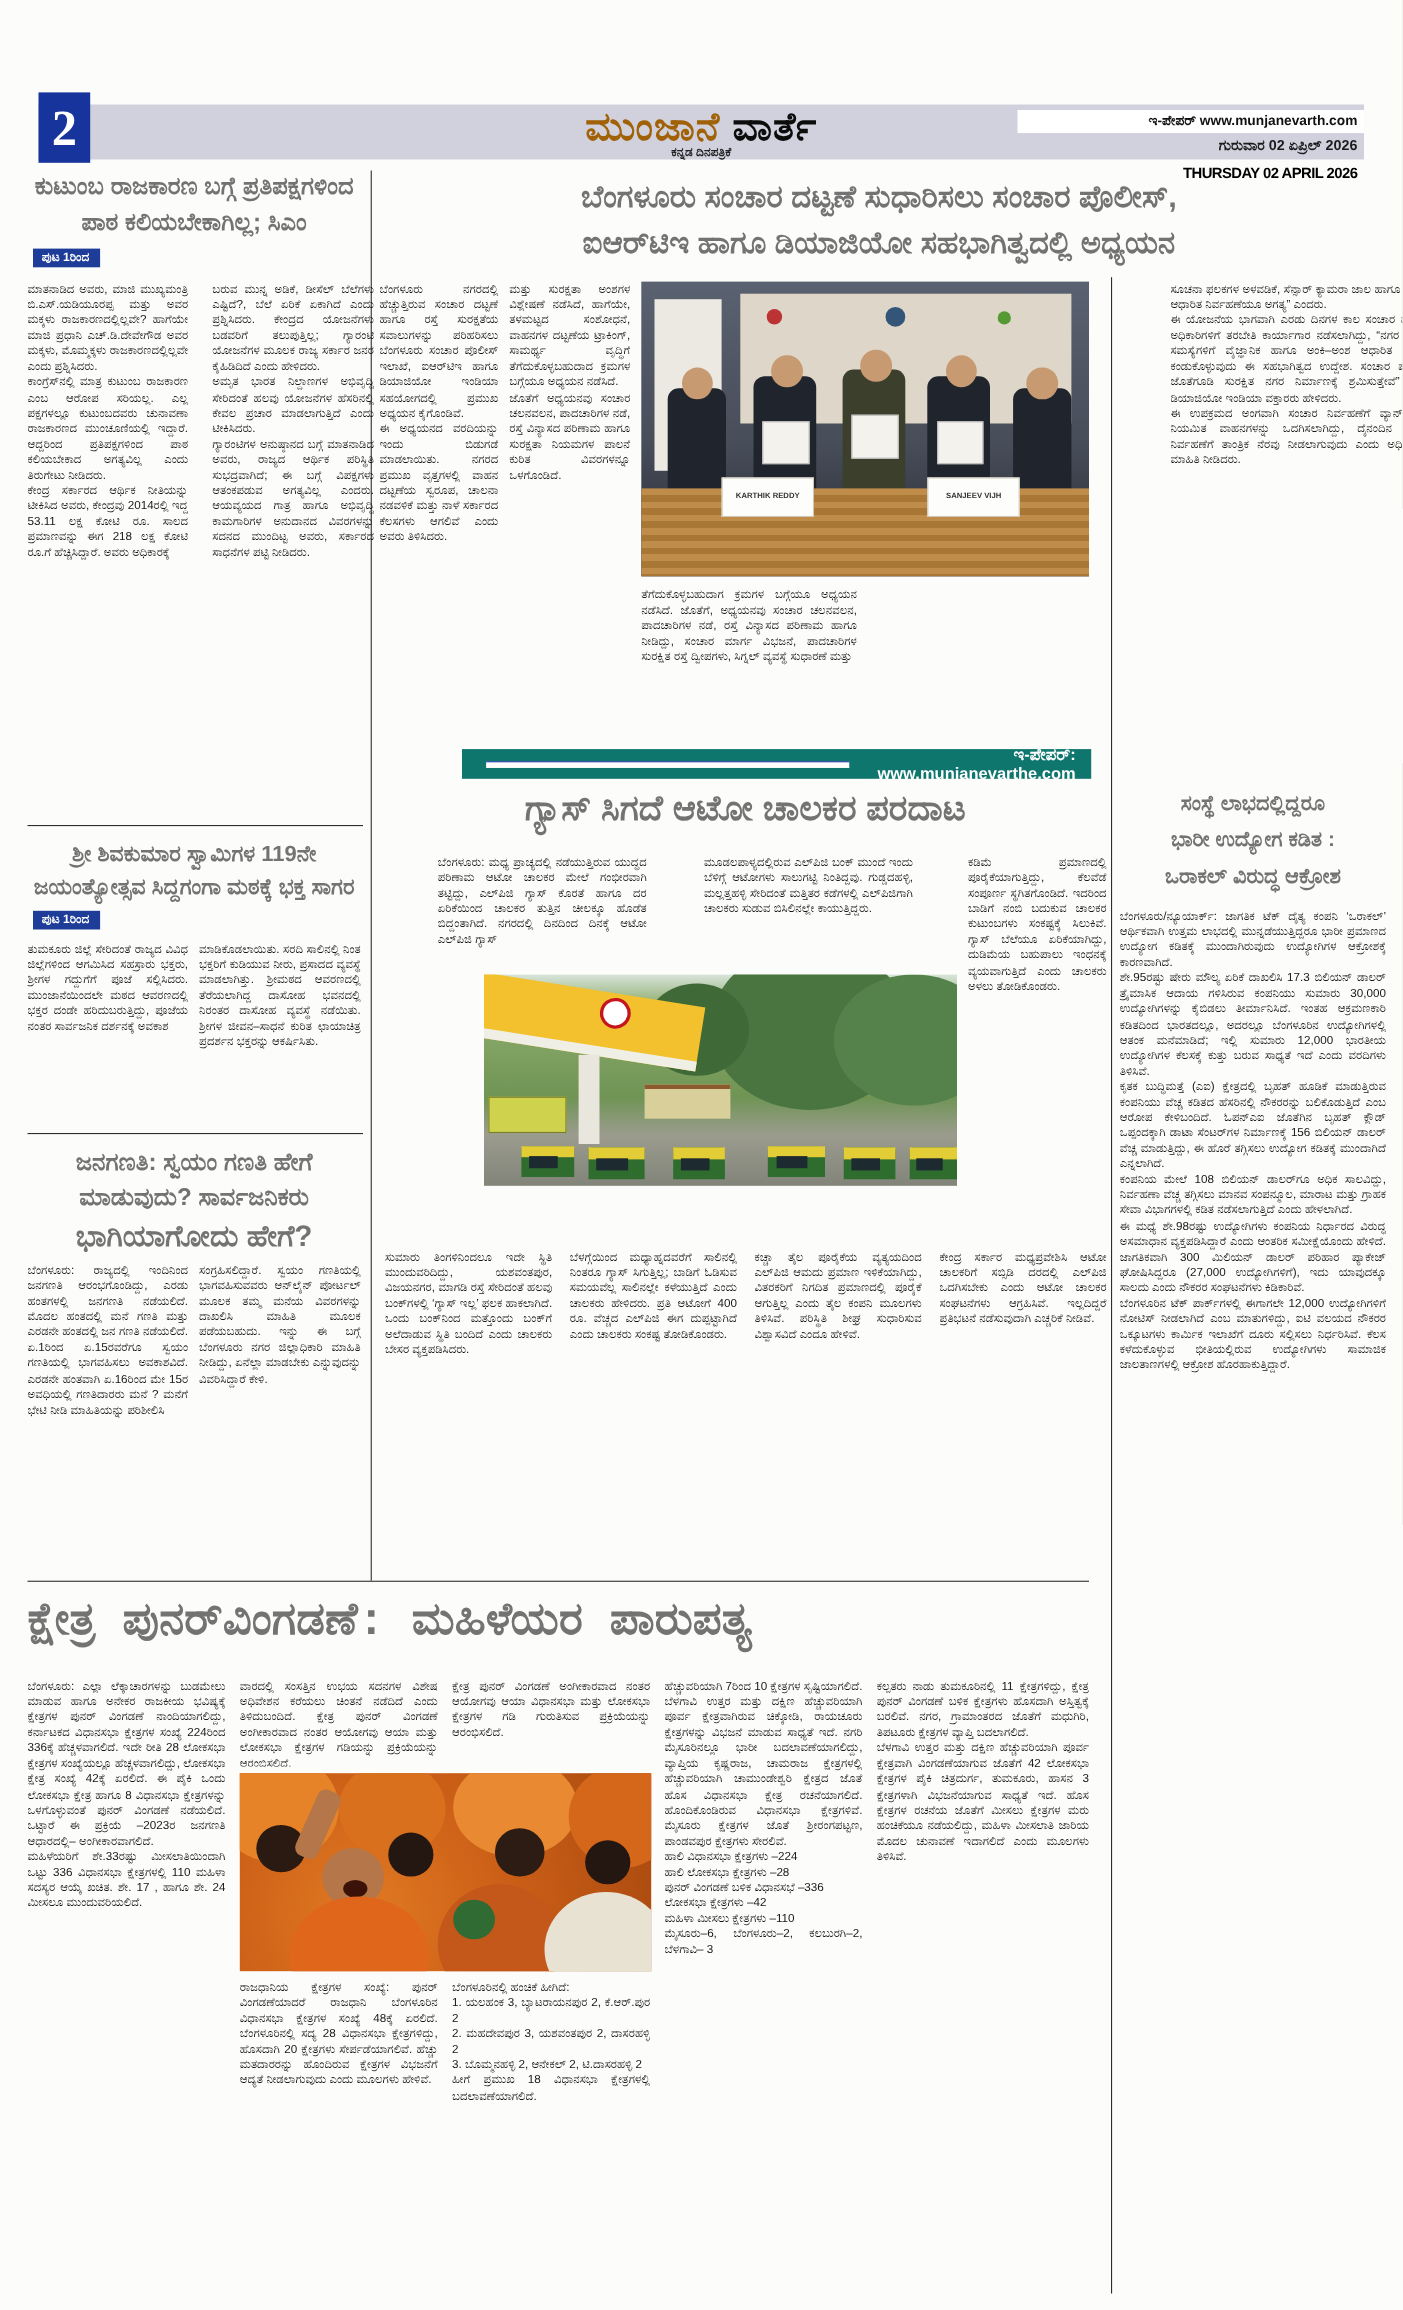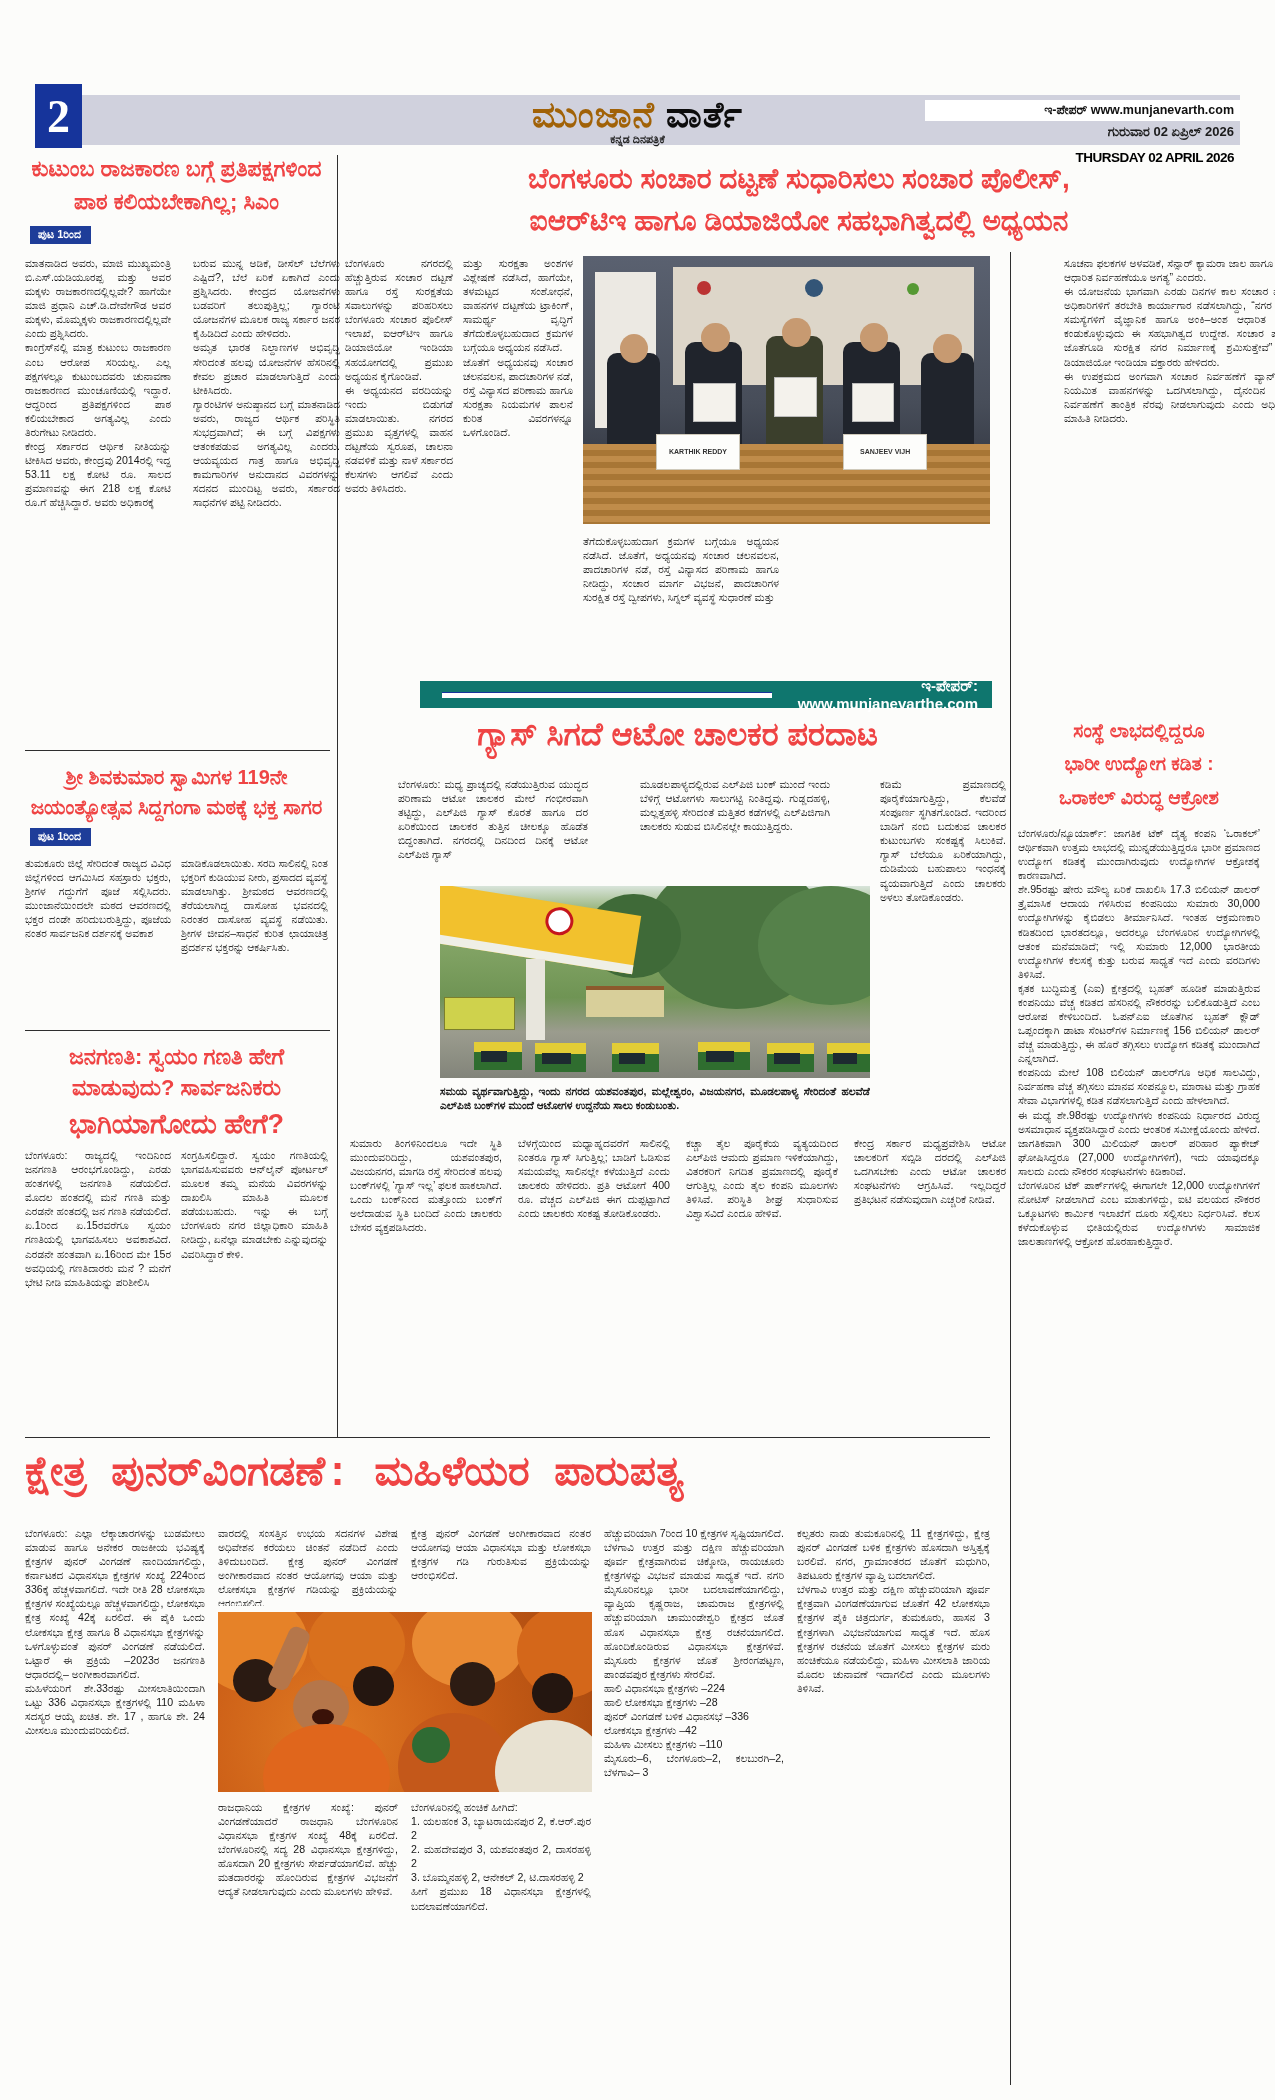--- a/index.html
+++ b/index.html
@@ -18,21 +18,21 @@
   .epaper-strip{position:absolute;left:925px;top:100px;width:315px;height:21px;background:#ffffff;
                 display:flex;align-items:center;justify-content:flex-end;padding-right:6px;box-sizing:border-box;
                 font-size:12.5px;font-weight:bold;color:#111;}
   .kdate{position:absolute;left:925px;top:124px;width:309px;text-align:right;font-size:13px;font-weight:bold;color:#1b1b1b;}
   .edate{position:absolute;left:925px;top:150px;width:309px;text-align:right;font-size:13.5px;font-weight:bold;
          color:#000;letter-spacing:-0.5px;}
   
   .vrule{position:absolute;width:1px;background:#2e2e2e;}
   .hrule{position:absolute;height:1px;background:#2e2e2e;}
   
-  .hl{position:absolute;font-weight:800;color:#ef4444;}
+  .hl{position:absolute;font-weight:800;color:#737373;}
   .hl-c{text-align:center;}
   .bt{position:absolute;font-size:10.6px;line-height:1.33;text-align:justify;color:#161616;
       white-space:pre-line;overflow:hidden;word-break:break-word;}
   .tag{position:absolute;background:#1e3d99;color:#fff;font-size:11px;font-weight:bold;
        padding:2px 10px 3px 8px;}
   .banner{position:absolute;left:420px;top:681px;width:572px;height:27px;background:#0f766e;
           display:flex;align-items:center;}
   .banner .line{flex:0 0 330px;height:2px;background:#fff;margin-left:22px;border-top:1px solid #16349b;border-bottom:3px double #fff;}
   .banner .txt{flex:1;text-align:right;color:#fff;font-weight:bold;font-size:15px;padding-right:14px;}
   
@@ -189,21 +189,20 @@
     <div class="auto" style="left:76%;bottom:3%;width:11%;">
         <div class="top"></div>
         <div class="win"></div>
       </div>
     <div class="auto" style="left:90%;bottom:3%;width:10%;">
         <div class="top"></div>
         <div class="win"></div>
       </div>
   </div>
 
-  <div class="bt" style="left:440px;top:1084px;width:430px;height:44px;font-weight:bold;">ಸಮಯ ವ್ಯರ್ಥವಾಗುತ್ತಿದ್ದು, ಇಂದು ನಗರದ ಯಶವಂತಪುರ, ಮಲ್ಲೇಶ್ವರಂ, ವಿಜಯನಗರ, ಮೂಡಲಪಾಳ್ಯ ಸೇರಿದಂತೆ ಹಲವೆಡೆ ಎಲ್‌ಪಿಜಿ ಬಂಕ್‌ಗಳ ಮುಂದೆ ಆಟೋಗಳ ಉದ್ದನೆಯ ಸಾಲು ಕಂಡುಬಂತು.</div>
   <div class="bt" style="left:350px;top:1136px;width:152px;height:220px;">ಸುಮಾರು ತಿಂಗಳಿನಿಂದಲೂ ಇದೇ ಸ್ಥಿತಿ ಮುಂದುವರಿದಿದ್ದು, ಯಶವಂತಪುರ, ವಿಜಯನಗರ, ಮಾಗಡಿ ರಸ್ತೆ ಸೇರಿದಂತೆ ಹಲವು ಬಂಕ್‌ಗಳಲ್ಲಿ ‘ಗ್ಯಾಸ್ ಇಲ್ಲ’ ಫಲಕ ಹಾಕಲಾಗಿದೆ. ಒಂದು ಬಂಕ್‌ನಿಂದ ಮತ್ತೊಂದು ಬಂಕ್‌ಗೆ ಅಲೆದಾಡುವ ಸ್ಥಿತಿ ಬಂದಿದೆ ಎಂದು ಚಾಲಕರು ಬೇಸರ ವ್ಯಕ್ತಪಡಿಸಿದರು.</div>
   <div class="bt" style="left:518px;top:1136px;width:152px;height:220px;">ಬೆಳಗ್ಗೆಯಿಂದ ಮಧ್ಯಾಹ್ನದವರೆಗೆ ಸಾಲಿನಲ್ಲಿ ನಿಂತರೂ ಗ್ಯಾಸ್ ಸಿಗುತ್ತಿಲ್ಲ; ಬಾಡಿಗೆ ಓಡಿಸುವ ಸಮಯವೆಲ್ಲ ಸಾಲಿನಲ್ಲೇ ಕಳೆಯುತ್ತಿದೆ ಎಂದು ಚಾಲಕರು ಹೇಳಿದರು. ಪ್ರತಿ ಆಟೋಗೆ 400 ರೂ. ವೆಚ್ಚದ ಎಲ್‌ಪಿಜಿ ಈಗ ದುಪ್ಪಟ್ಟಾಗಿದೆ ಎಂದು ಚಾಲಕರು ಸಂಕಷ್ಟ ತೋಡಿಕೊಂಡರು.</div>
   <div class="bt" style="left:686px;top:1136px;width:152px;height:220px;">ಕಚ್ಚಾ ತೈಲ ಪೂರೈಕೆಯ ವ್ಯತ್ಯಯದಿಂದ ಎಲ್‌ಪಿಜಿ ಆಮದು ಪ್ರಮಾಣ ಇಳಿಕೆಯಾಗಿದ್ದು, ವಿತರಕರಿಗೆ ನಿಗದಿತ ಪ್ರಮಾಣದಲ್ಲಿ ಪೂರೈಕೆ ಆಗುತ್ತಿಲ್ಲ ಎಂದು ತೈಲ ಕಂಪನಿ ಮೂಲಗಳು ತಿಳಿಸಿವೆ. ಪರಿಸ್ಥಿತಿ ಶೀಘ್ರ ಸುಧಾರಿಸುವ ವಿಶ್ವಾಸವಿದೆ ಎಂದೂ ಹೇಳಿವೆ.</div>
   <div class="bt" style="left:854px;top:1136px;width:152px;height:220px;">ಕೇಂದ್ರ ಸರ್ಕಾರ ಮಧ್ಯಪ್ರವೇಶಿಸಿ ಆಟೋ ಚಾಲಕರಿಗೆ ಸಬ್ಸಿಡಿ ದರದಲ್ಲಿ ಎಲ್‌ಪಿಜಿ ಒದಗಿಸಬೇಕು ಎಂದು ಆಟೋ ಚಾಲಕರ ಸಂಘಟನೆಗಳು ಆಗ್ರಹಿಸಿವೆ. ಇಲ್ಲದಿದ್ದರೆ ಪ್ರತಿಭಟನೆ ನಡೆಸುವುದಾಗಿ ಎಚ್ಚರಿಕೆ ನೀಡಿವೆ.</div>
 
   <div class="hl hl-c" style="left:1018px;top:714px;width:242px;font-size:19px;line-height:1.75;">
     <div>ಸಂಸ್ಥೆ ಲಾಭದಲ್ಲಿದ್ದರೂ</div>
     <div>ಭಾರೀ ಉದ್ಯೋಗ ಕಡಿತ :</div>
     <div>ಒರಾಕಲ್ ವಿರುದ್ಧ ಆಕ್ರೋಶ</div>
   </div>

